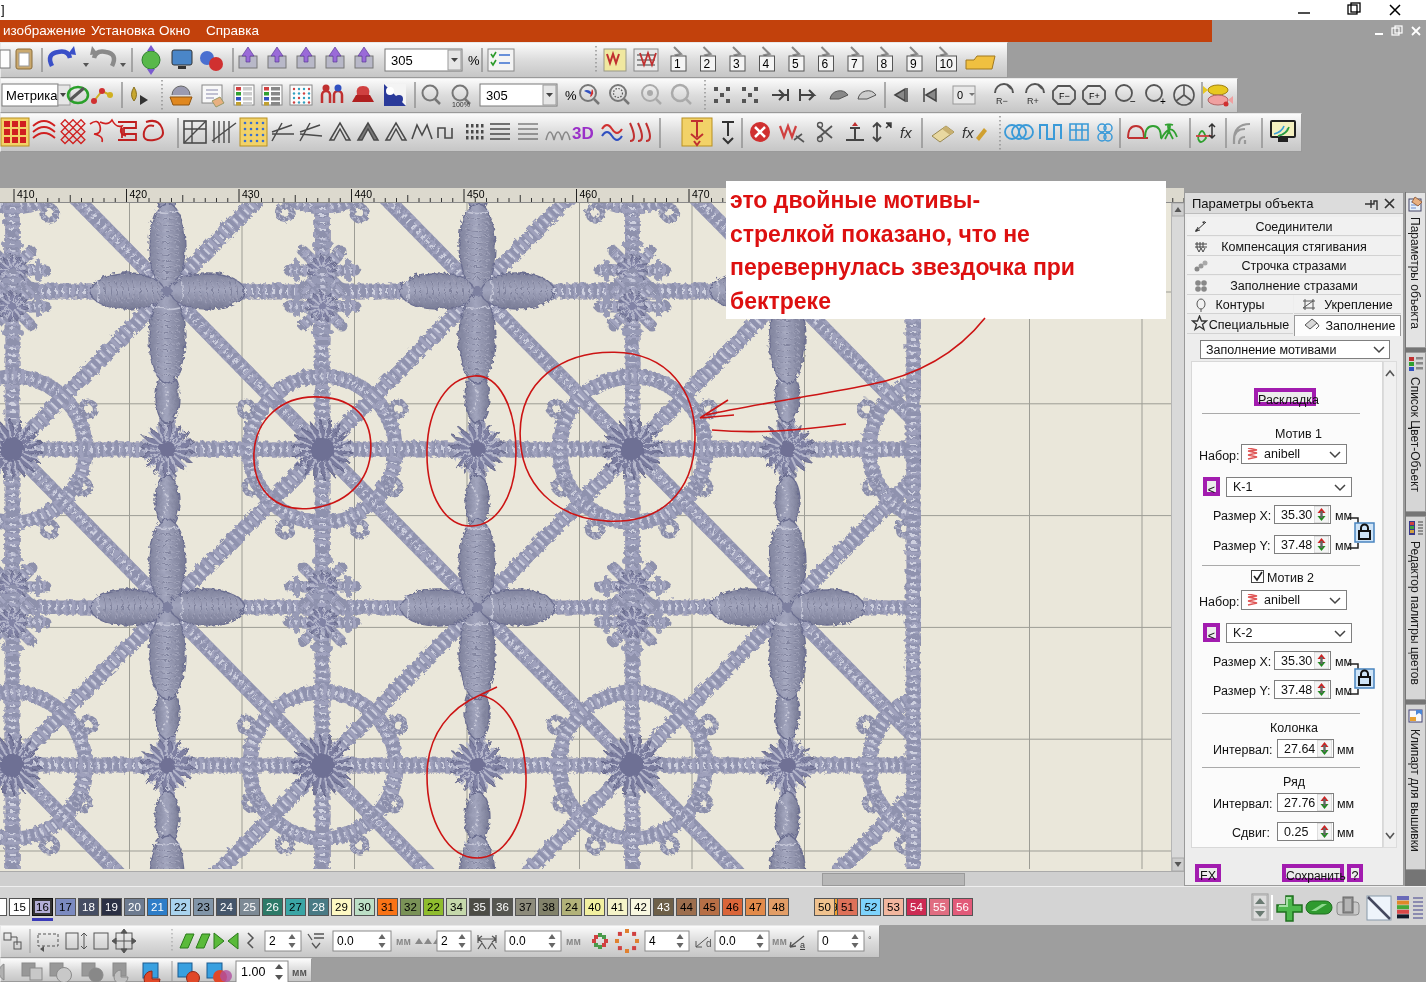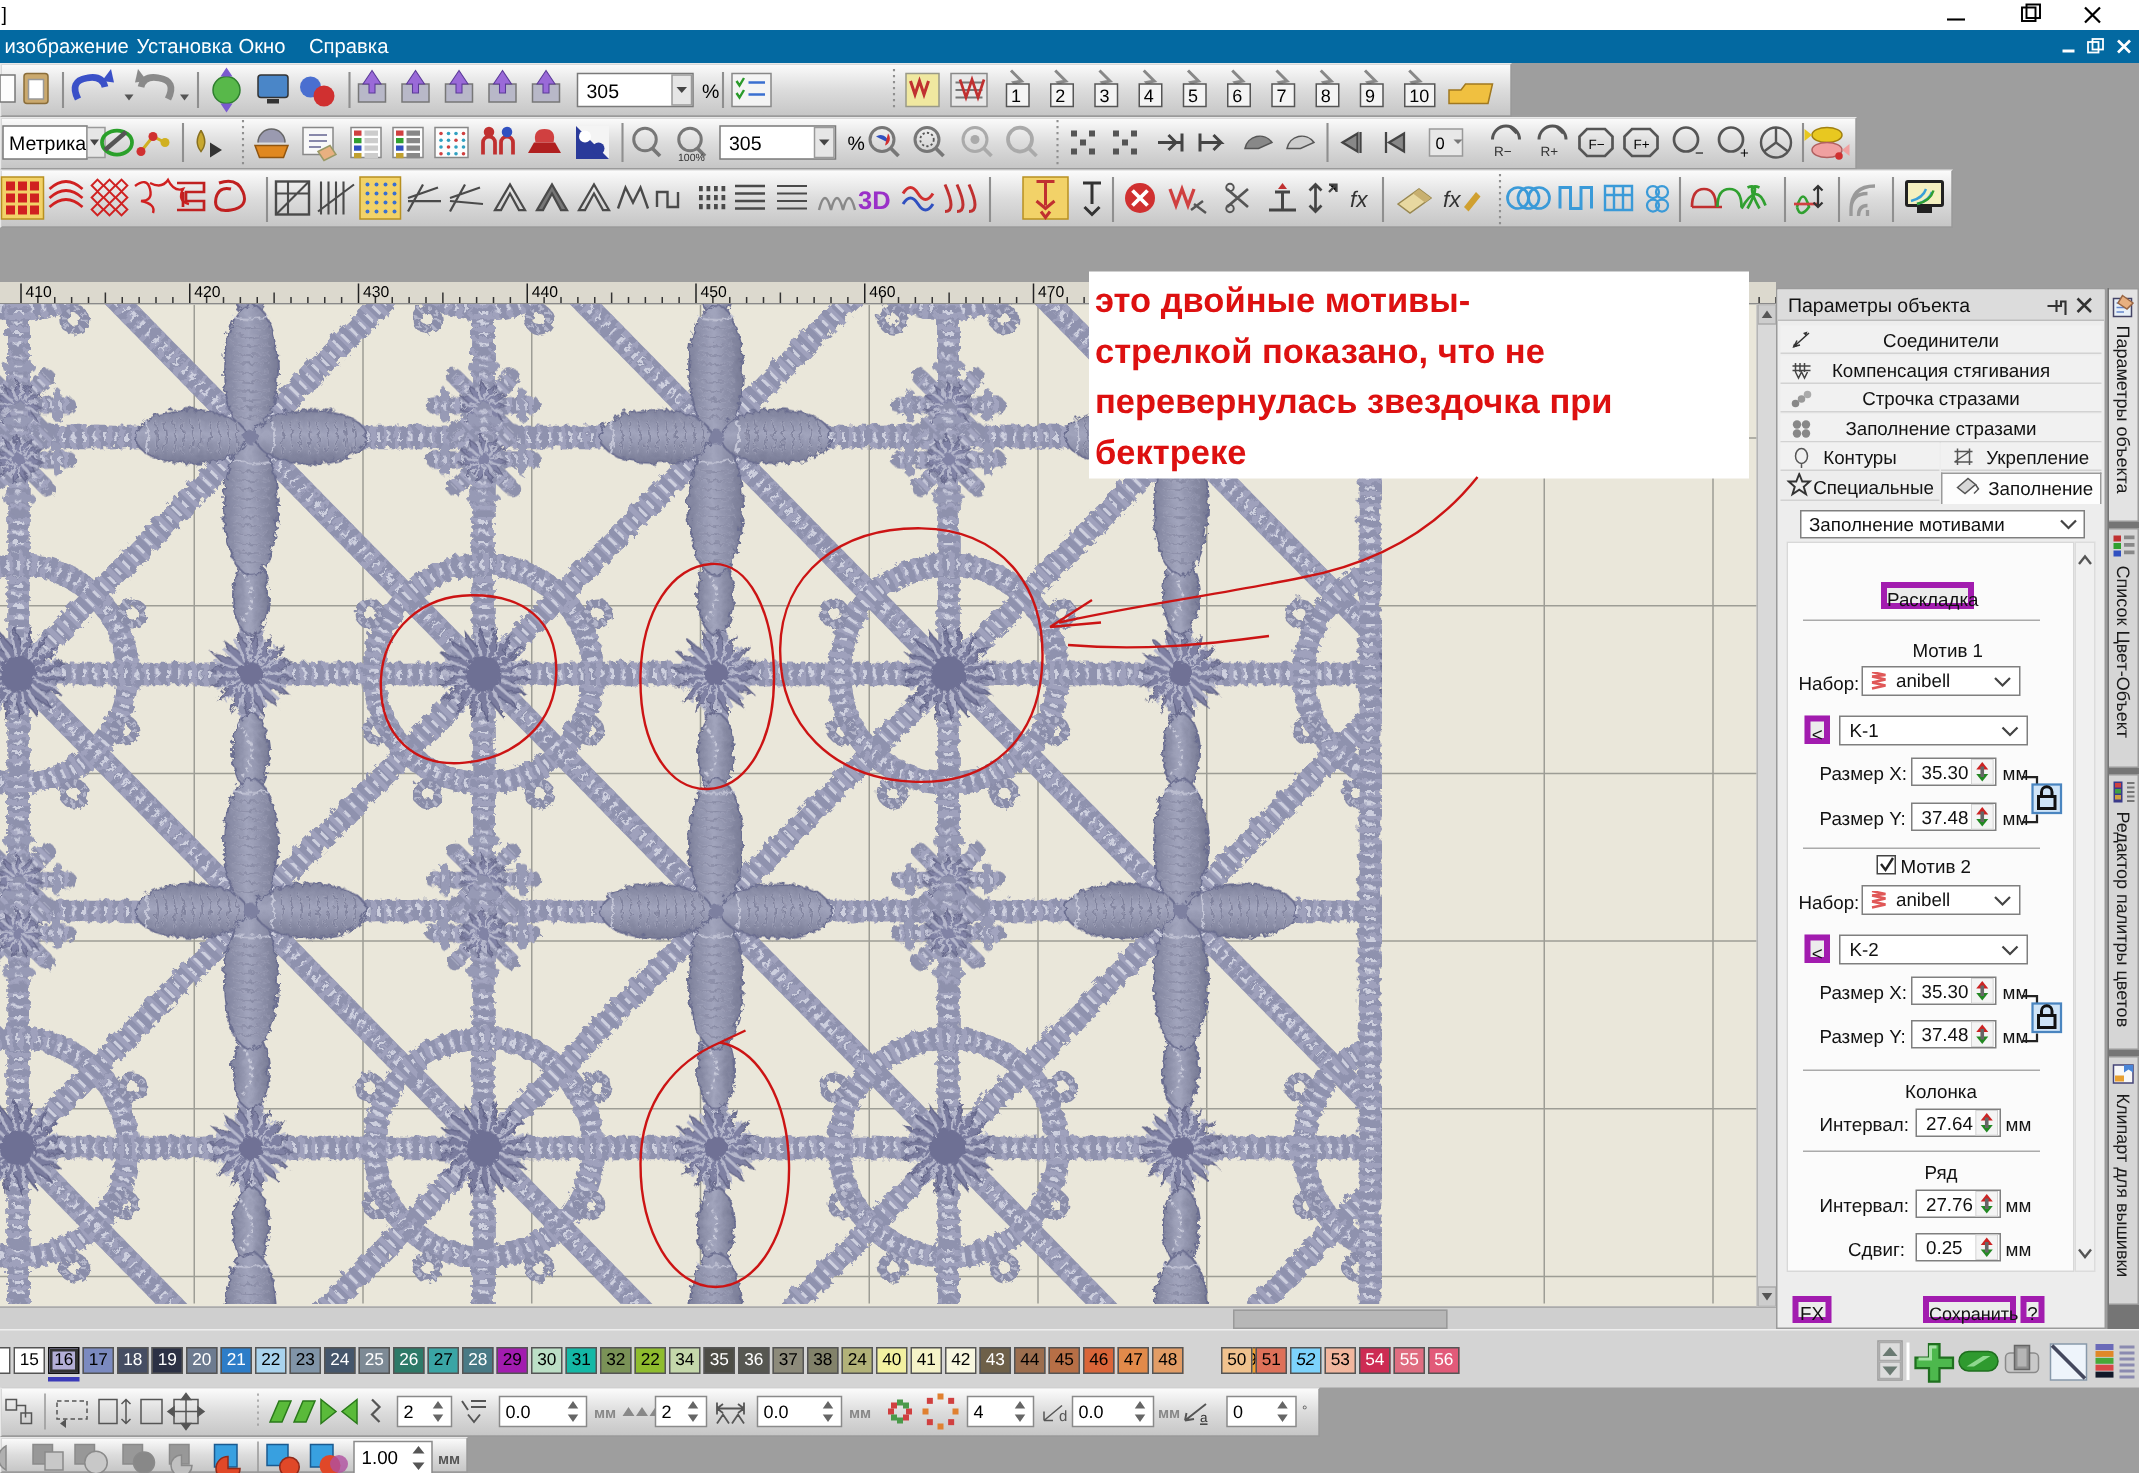--- a/index.html
+++ b/index.html
@@ -1,18 +1,18 @@
 <!DOCTYPE html>
 <html><head><meta charset="utf-8"><style>
 *{margin:0;padding:0;box-sizing:border-box}
 html,body{width:1426px;height:982px;overflow:hidden}
 body{font-family:"Liberation Sans",sans-serif;background:#9e9e9e;position:relative}
 .abs{position:absolute}
 .titlebar{left:0;top:0;width:1426px;height:20px;background:#ffffff;color:#000;font-size:13px}
-.menubar{left:0;top:20px;width:1426px;height:22px;background:#0369a1;color:#fff;font-size:13.5px}
+.menubar{left:0;top:20px;width:1212px;height:22px;background:#c2410c;color:#fff;font-size:13.5px}
 .menubar span{position:absolute;top:3px}
 .raft{background:linear-gradient(#fbfbfb,#dcdcdc 50%,#c6c6c6);border:1px solid #9a9a9a;border-top-color:#e8e8e8;border-left-color:#e8e8e8}
 .grayband{left:0;top:152px;width:1426px;height:36px;background:#9e9e9e}
 .ruler{left:0;top:188px;width:1184px;height:15px;background:#dcd9ce;border-bottom:1px solid #8a8a8a}
 .canvas{left:0;top:203px;width:1184px;height:668px;background:#eae7da;overflow:hidden}
 .hscroll{left:0;top:871px;width:1184px;height:15px;background:#cfcfcf;border-top:1px solid #aaa}
 .hthumb{left:822px;top:1px;width:143px;height:13px;background:#b7b7b7;border:1px solid #9a9a9a}
 .vscroll{left:1171px;top:203px;width:13px;height:668px;background:#d9d9d9;border-left:1px solid #b5b5b5}
 .whitebox{left:726px;top:181px;width:440px;height:138px;background:#ffffff;color:#dd1010;font-weight:bold;font-size:23px;line-height:33.5px;padding:3px 0 0 4px}
 .palband{left:0;top:886px;width:1426px;height:39px;background:#d4d4d4;border-top:1px solid #efefef}
@@ -672,23 +672,23 @@
     <div class="sw" style="left:101px;background:#2b3044;color:#fff;">19</div>
     <div class="sw" style="left:124px;background:#6d7b90;color:#fff;">20</div>
     <div class="sw" style="left:147px;background:#2d7dc8;color:#fff;">21</div>
     <div class="sw" style="left:170px;background:#a9d3ee;color:#000;">22</div>
     <div class="sw" style="left:193px;background:#8195a8;color:#000;">23</div>
     <div class="sw" style="left:216px;background:#45566b;color:#fff;">24</div>
     <div class="sw" style="left:239px;background:#7d8a95;color:#fff;">25</div>
     <div class="sw" style="left:262px;background:#2d7a68;color:#fff;">26</div>
     <div class="sw" style="left:285px;background:#3aa5a5;color:#000;">27</div>
     <div class="sw" style="left:308px;background:#497a85;color:#fff;">28</div>
-    <div class="sw" style="left:331px;background:#a21caf;color:#000;">29</div>
+    <div class="sw" style="left:331px;background:#fef9c3;color:#000;">29</div>
     <div class="sw" style="left:354px;background:#bcdfc6;color:#000;">30</div>
-    <div class="sw" style="left:377px;background:#14b8a6;color:#000;">31</div>
+    <div class="sw" style="left:377px;background:#f97316;color:#000;">31</div>
     <div class="sw" style="left:400px;background:#7a9257;color:#000;">32</div>
     <div class="sw" style="left:423px;background:#8fbc2e;color:#000;">22</div>
     <div class="sw" style="left:446px;background:#c5d8ab;color:#000;">34</div>
     <div class="sw" style="left:469px;background:#4c4c45;color:#fff;">35</div>
     <div class="sw" style="left:492px;background:#565751;color:#fff;">36</div>
     <div class="sw" style="left:515px;background:#8d8b7b;color:#000;">37</div>
     <div class="sw" style="left:538px;background:#82826a;color:#000;">38</div>
     <div class="sw" style="left:561px;background:#b2b279;color:#000;">24</div>
     <div class="sw" style="left:584px;background:#f2f0a0;color:#000;">40</div>
     <div class="sw" style="left:607px;background:#f5f3c8;color:#000;">41</div>

